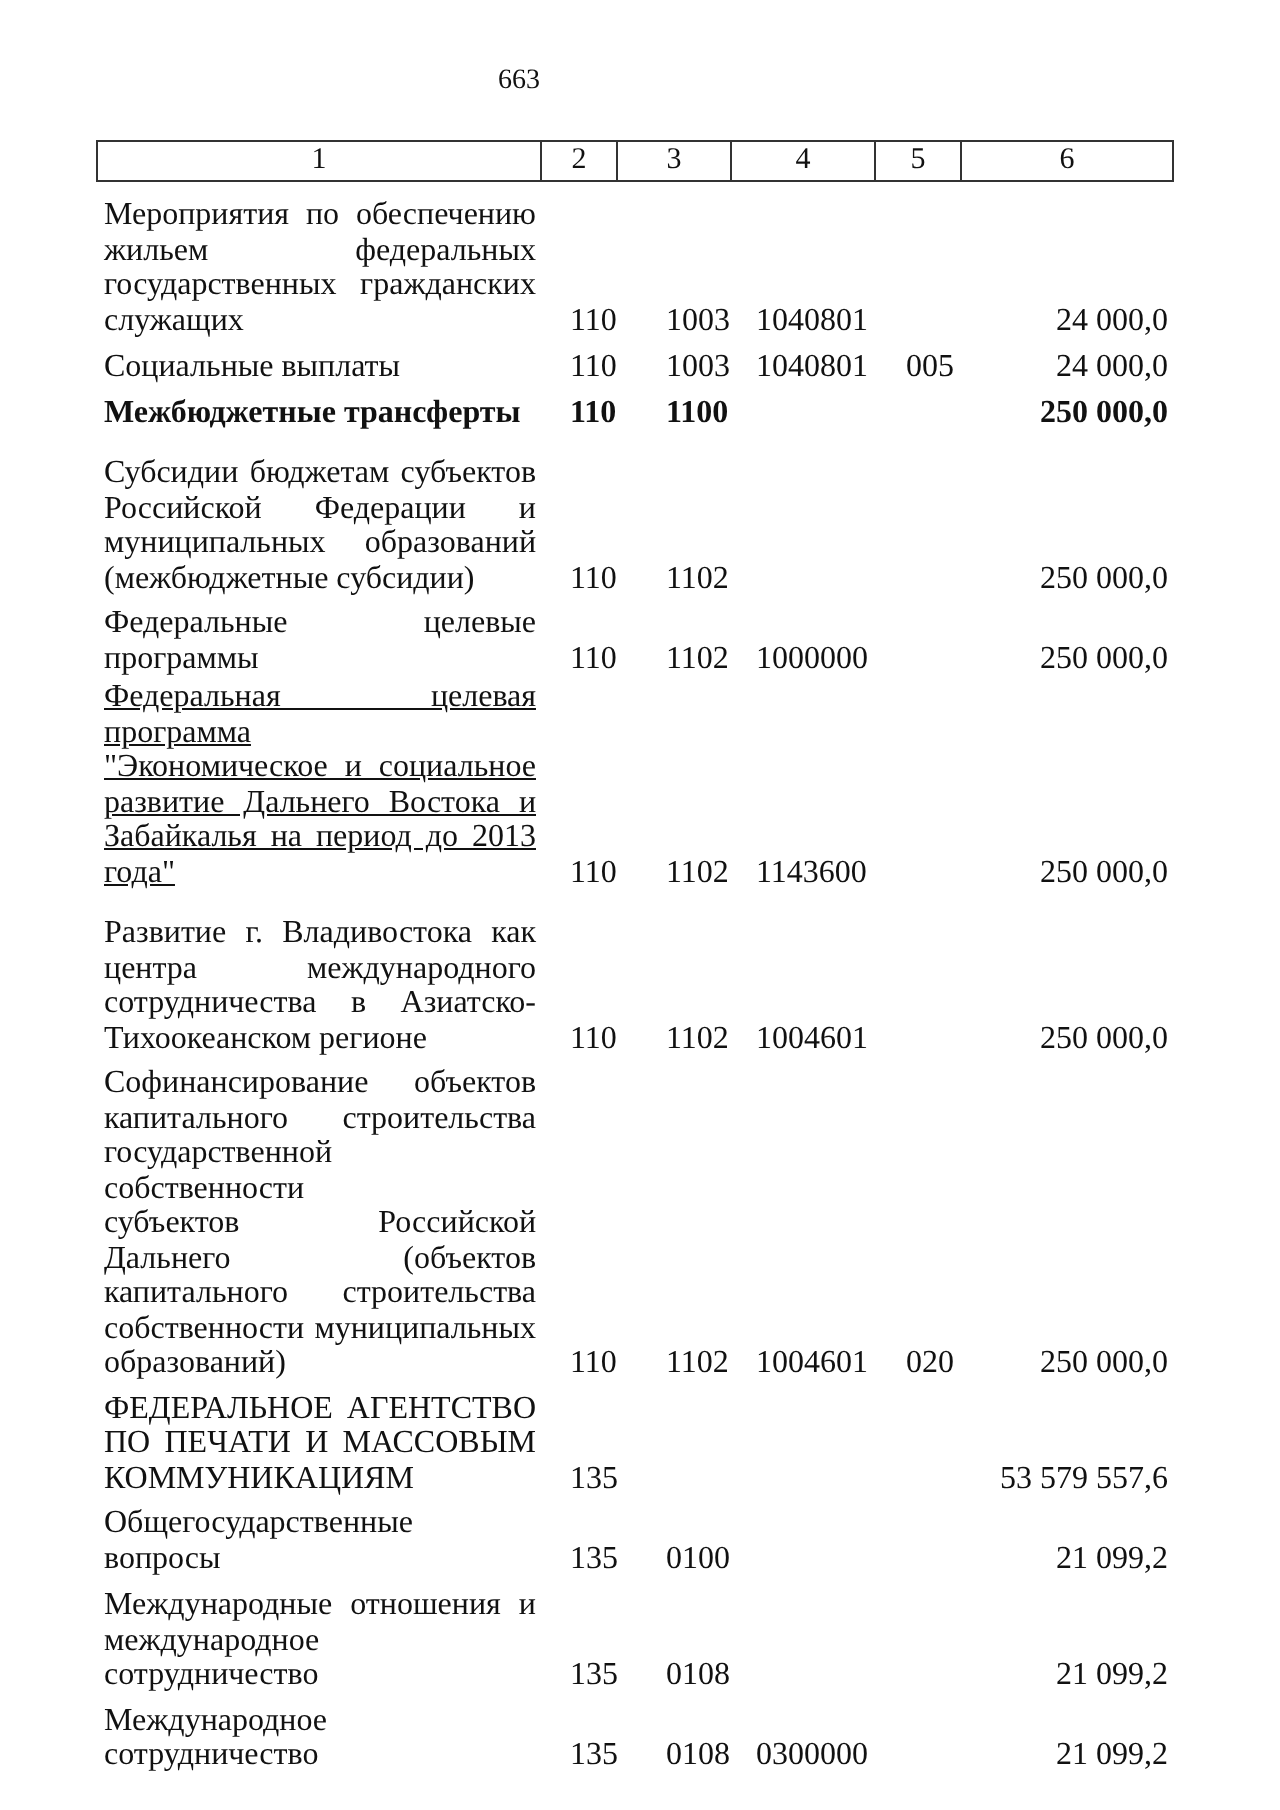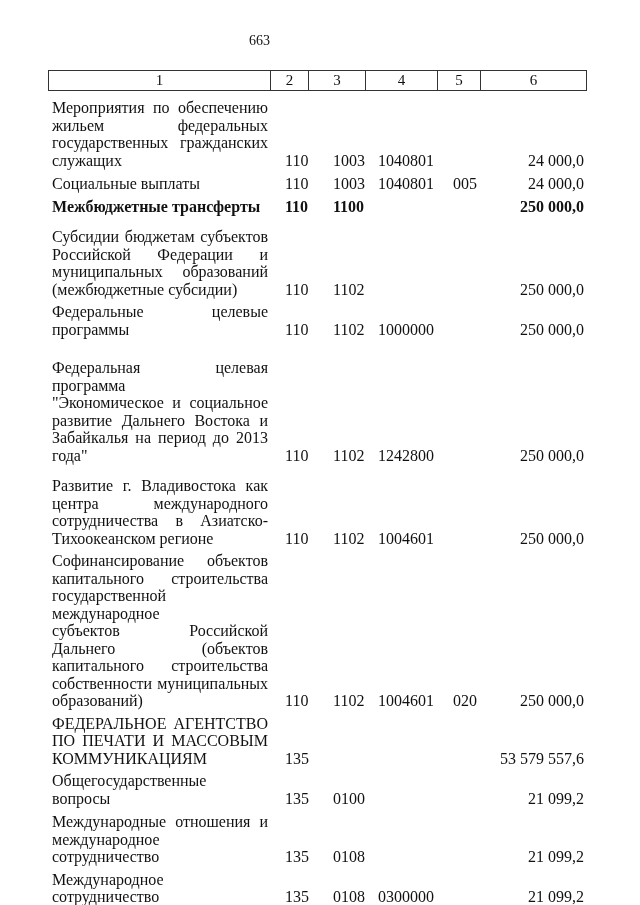--- a/index.html
+++ b/index.html
@@ -142,52 +142,52 @@
       <div class="c1">
         <span class="jl">Федеральные целевые</span>
         <span class="ll">программы</span>
       </div>
       <div class="c2">110</div>
       <div class="c3">1102</div>
       <div class="c4">1000000</div>
       <div class="c5"></div>
       <div class="c6">250 000,0</div>
     </div>
-    <div class="row" style="margin-top: 21px;">
+    <div class="row" style="margin-top: 2px; text-decoration: underline;">
       <div class="c1">
         <span class="jl">Федеральная целевая программа</span>
         <span class="jl">"Экономическое и социальное</span>
         <span class="jl">развитие Дальнего Востока и</span>
         <span class="jl">Забайкалья на период до 2013</span>
         <span class="ll">года"</span>
       </div>
       <div class="c2">110</div>
       <div class="c3">1102</div>
-      <div class="c4">1242800</div>
+      <div class="c4">1143600</div>
       <div class="c5"></div>
       <div class="c6">250 000,0</div>
     </div>
     <div class="row" style="margin-top: 13px;">
       <div class="c1">
         <span class="jl">Развитие г. Владивостока как</span>
         <span class="jl">центра международного</span>
         <span class="jl">сотрудничества в Азиатско-</span>
         <span class="ll">Тихоокеанском регионе</span>
       </div>
       <div class="c2">110</div>
       <div class="c3">1102</div>
       <div class="c4">1004601</div>
       <div class="c5"></div>
       <div class="c6">250 000,0</div>
     </div>
     <div class="row" style="margin-top: 5px;">
       <div class="c1">
         <span class="jl">Софинансирование объектов</span>
         <span class="jl">капитального строительства</span>
-        <span class="jl">государственной международное</span>
+        <span class="jl">государственной собственности</span>
         <span class="jl">субъектов Российской</span>
         <span class="jl">Дальнего (объектов</span>
         <span class="jl">капитального строительства</span>
         <span class="jl">собственности муниципальных</span>
         <span class="ll">образований)</span>
       </div>
       <div class="c2">110</div>
       <div class="c3">1102</div>
       <div class="c4">1004601</div>
       <div class="c5">020</div>

